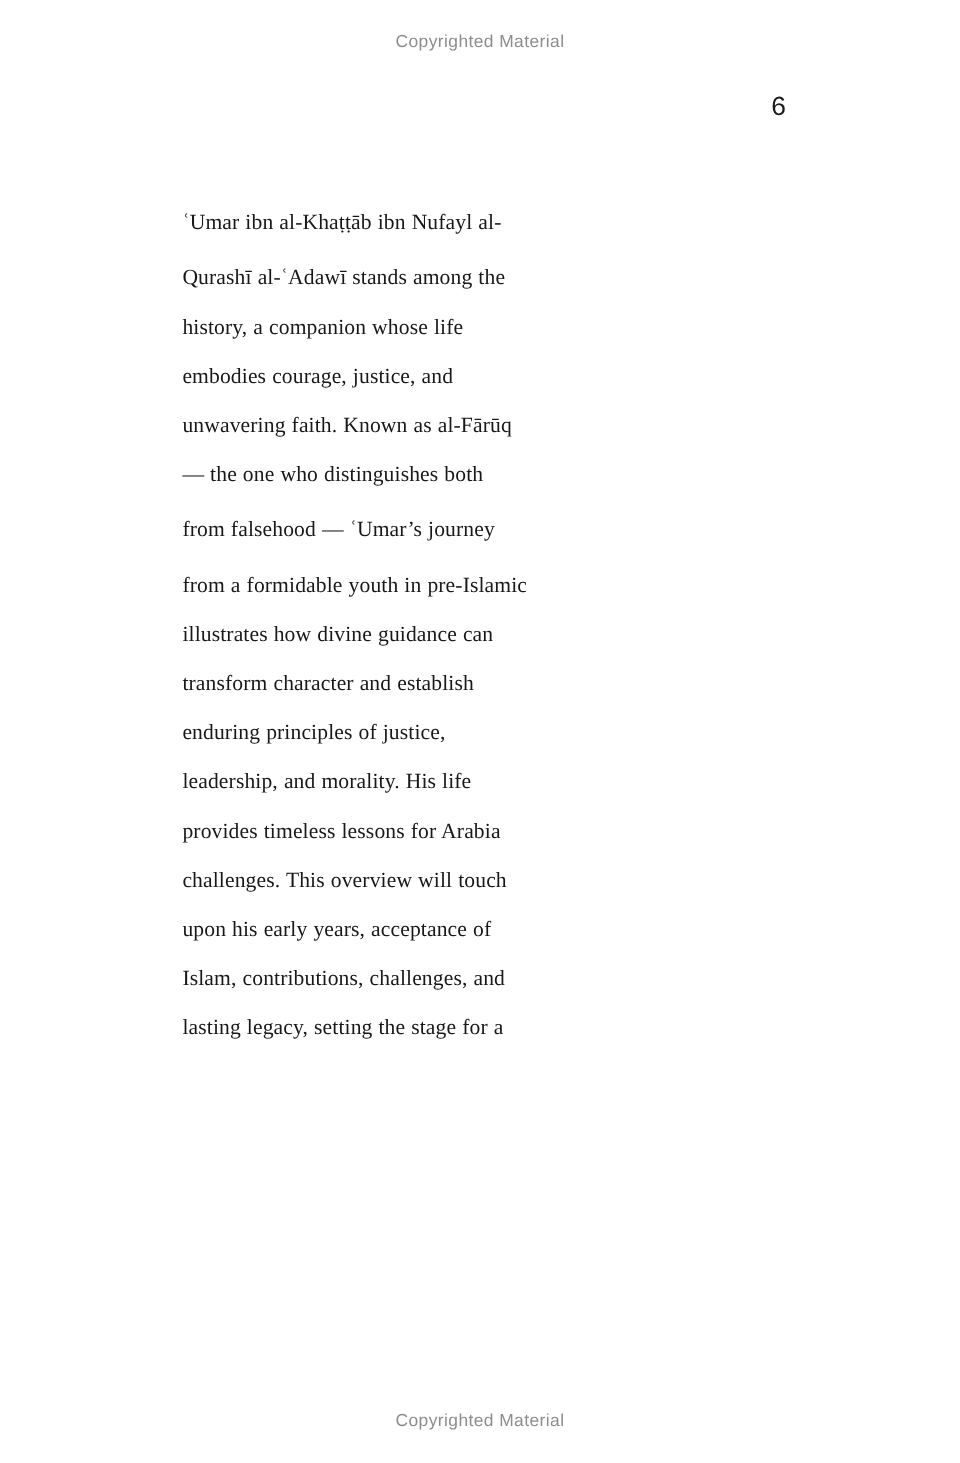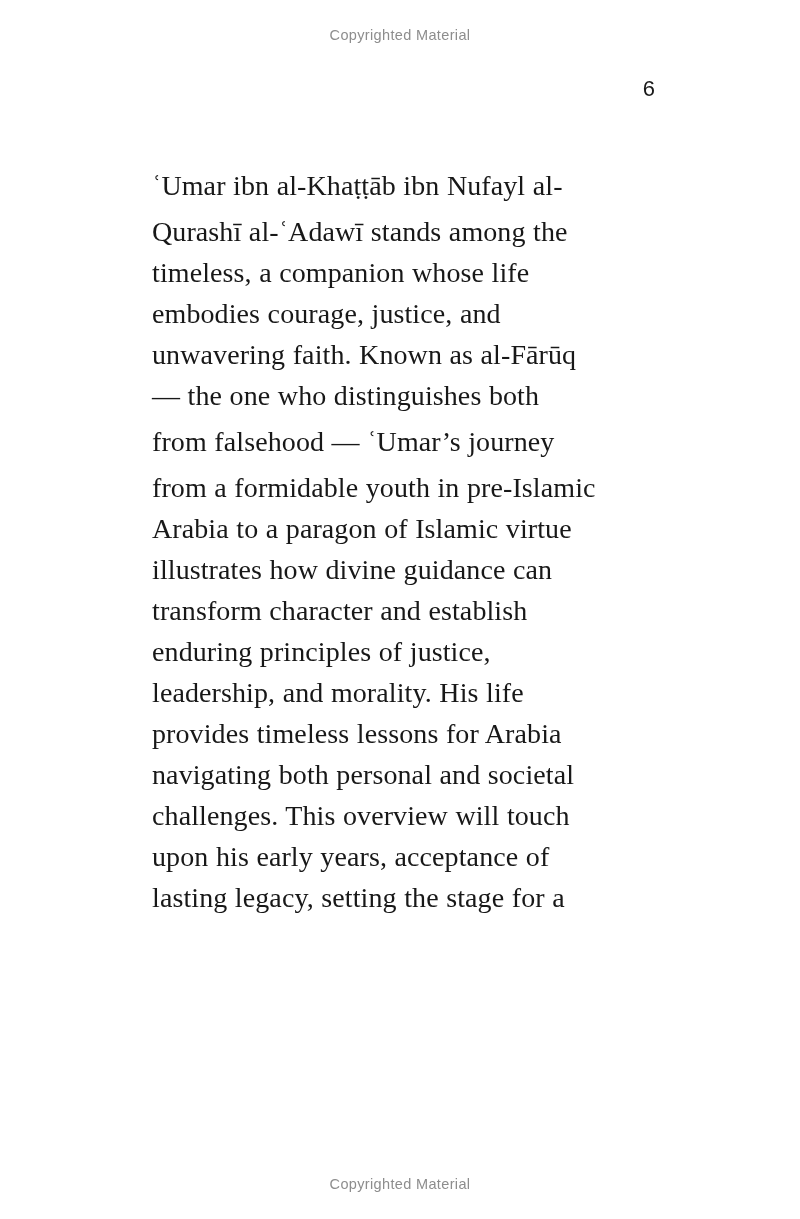--- a/index.html
+++ b/index.html
@@ -51,21 +51,21 @@
   
   .body-text {
     position: absolute;
     left: 152px;
     top: 165px;
     width: 510px;
   }
   .para {
     margin: 0;
     color: #181818;
-    font-size: 28px;
+    font-size: 18px;
     line-height: 41px;
     letter-spacing: 0.1px;
     word-spacing: 0.4px;
   }
   .line {
     display: block;
     white-space: nowrap;
   }
   
   .para.gap-after { margin-bottom: 5px; }
@@ -83,41 +83,40 @@
 
     <p class="para gap-after">
       <span class="line">ʿUmar ibn al-Khaṭṭāb ibn Nufayl al-</span>
     </p>
 
     <p class="para">
       <span class="line">Qurashī al-ʿAdawī stands among the</span>
     </p>
 
     <p class="para gap-after">
-      <span class="line">timeless, a companion whose life</span>
+      <span class="line">history, a companion whose life</span>
       <span class="line">embodies courage, justice, and</span>
       <span class="line">unwavering faith. Known as al-Fārūq</span>
       <span class="line">— the one who distinguishes both</span>
     </p>
 
     <p class="para gap-after">
       <span class="line">from falsehood — ʿUmar’s journey</span>
     </p>
 
     <p class="para">
       <span class="line">from a formidable youth in pre-Islamic</span>
-      <span class="line">Arabia to a paragon of Islamic virtue</span>
       <span class="line">illustrates how divine guidance can</span>
       <span class="line">transform character and establish</span>
       <span class="line">enduring principles of justice,</span>
       <span class="line">leadership, and morality. His life</span>
       <span class="line">provides timeless lessons for Arabia</span>
-      <span class="line">navigating both personal and societal</span>
       <span class="line">challenges. This overview will touch</span>
       <span class="line">upon his early years, acceptance of</span>
+      <span class="line">Islam, contributions, challenges, and</span>
       <span class="line">lasting legacy, setting the stage for a</span>
     </p>
 
   </div>
 
   <div class="watermark watermark-bottom">Copyrighted Material</div>
 
 </div>
 
 </body></html>

